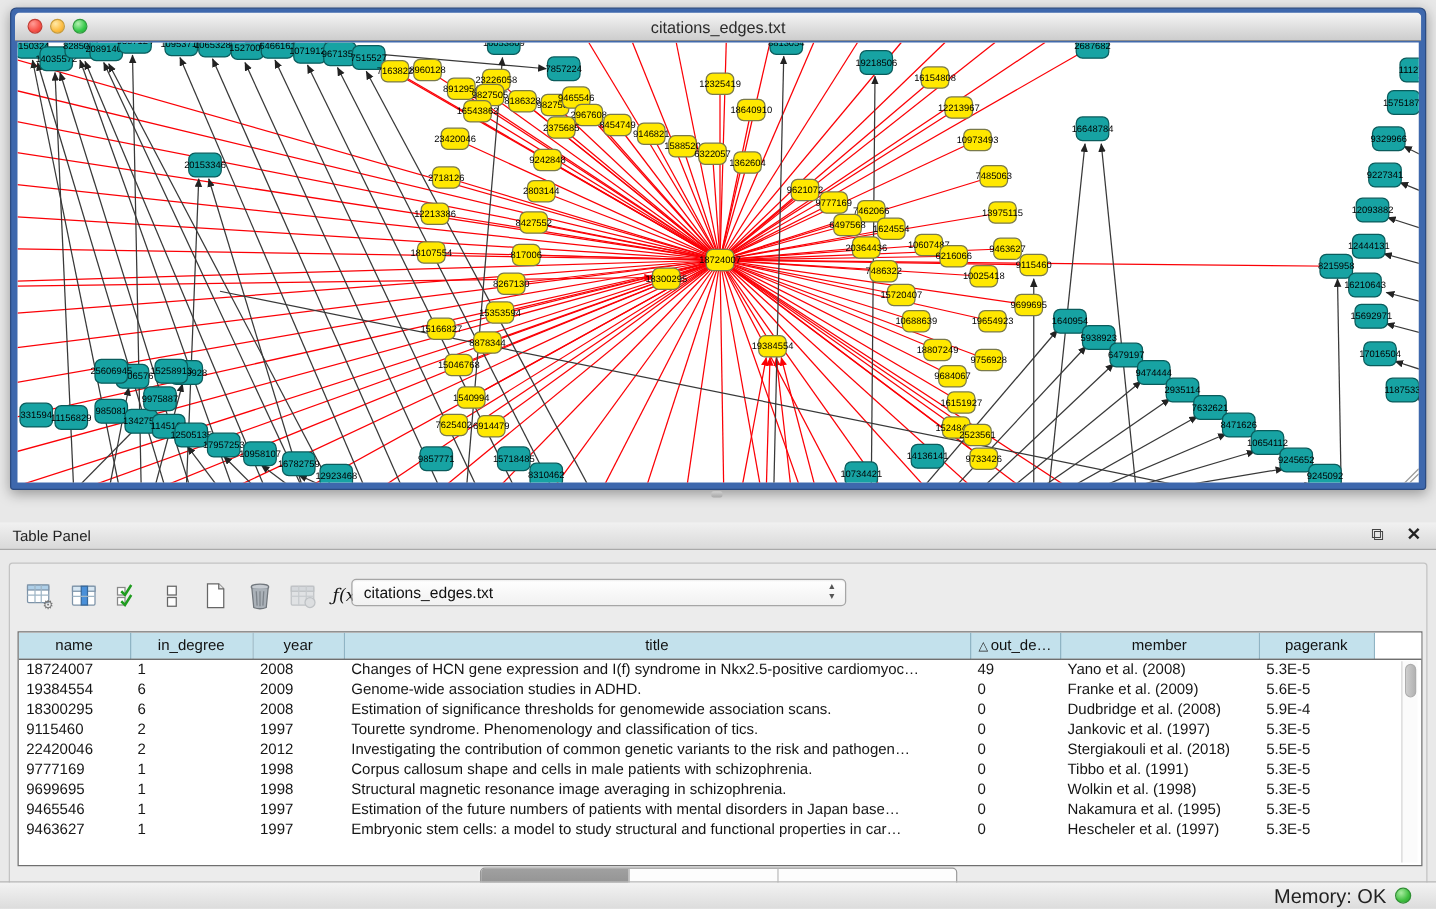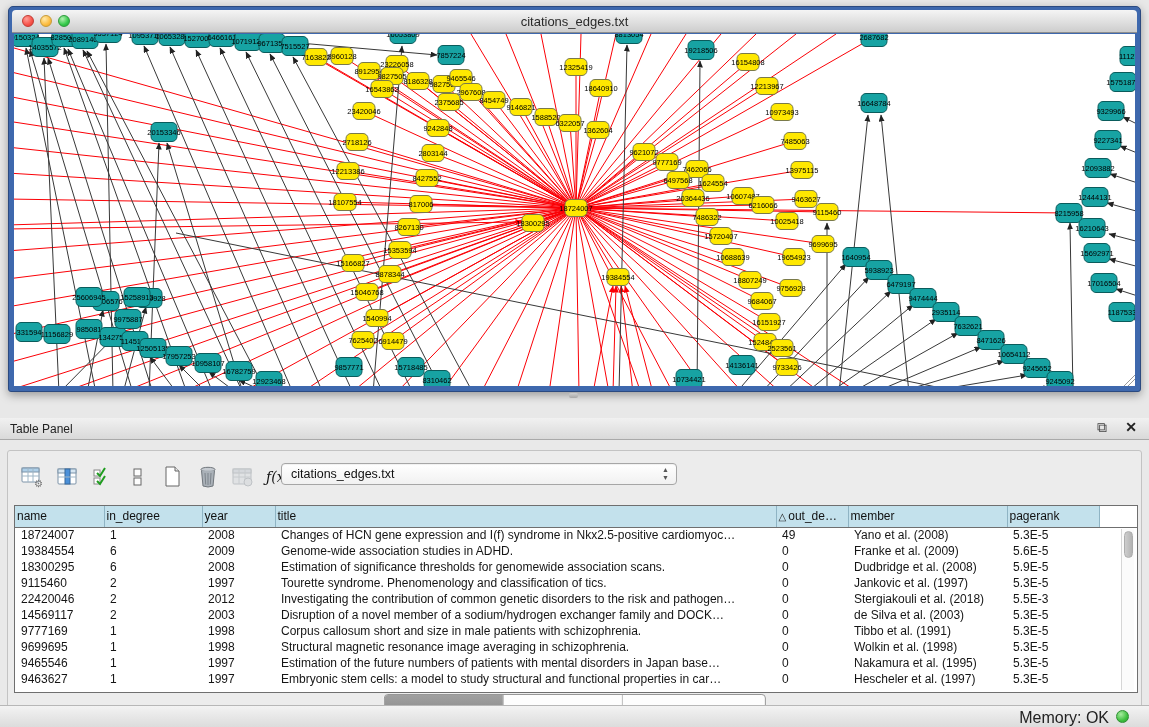--- a/index.html
+++ b/index.html
@@ -67,21 +67,21 @@
   }
   .combo-arrows { position:absolute; right:7px; top:2px; font-size:7px; color:#555; line-height:8px; text-align:center; }
 
   .grid-wrap {
     position:absolute; left:6px; top:54px; width:1124px; height:188px;
     background:#fff; border:1px solid #6f6f6f; overflow:hidden;
   }
   table.data { border-collapse:collapse; table-layout:fixed; width:1123px; font-size:12px; }
   table.data th {
     background:#c3e1ec; border-right:1px solid #8fb4c4; border-bottom:1px solid #6f6f6f;
-    height:21px; font-weight:normal; text-align:left; color:#111; padding:0 2px;
+    height:21px; font-weight:normal; text-align:center; color:#111; padding:0 2px;
     white-space:nowrap; overflow:hidden;
   }
   table.data th:last-child { background:#fff; border-right:none; }
   table.data td {
     height:16px; padding:0 4px 0 6px; white-space:nowrap; overflow:hidden;
     color:#151515; border:none;
   }
   .sort-tri { font-size:10px; color:#222; margin-right:2px; }
   .vscroll {
     position:absolute; right:3px; top:23px; bottom:2px; width:13px;
@@ -958,58 +958,48 @@
               <td>5.6E-5</td>
               <td></td>
             </tr>
             <tr>
               <td>18300295</td>
               <td>6</td>
               <td>2008</td>
               <td>Estimation of significance thresholds for genomewide association scans.</td>
               <td>0</td>
               <td>Dudbridge et al. (2008)</td>
-              <td>5.9E-5</td>
+              <td>5.9E-4</td>
               <td></td>
             </tr>
             <tr>
               <td>9115460</td>
               <td>2</td>
               <td>1997</td>
               <td>Tourette syndrome. Phenomenology and classification of tics.</td>
               <td>0</td>
               <td>Jankovic et al. (1997)</td>
               <td>5.3E-5</td>
               <td></td>
             </tr>
             <tr>
               <td>22420046</td>
               <td>2</td>
               <td>2012</td>
-              <td>Investigating the contribution of common genetic disorders to the risk and pathogen…</td>
+              <td>Investigating the contribution of common genetic variants to the risk and pathogen…</td>
               <td>0</td>
               <td>Stergiakouli et al. (2018)</td>
-              <td>5.5E-3</td>
-              <td></td>
-            </tr>
-            <tr>
-              <td>14569117</td>
-              <td>2</td>
-              <td>2003</td>
-              <td>Disruption of a novel member of a sodium/hydrogen exchanger family and DOCK…</td>
-              <td>0</td>
-              <td>de Silva et al. (2003)</td>
-              <td>5.3E-5</td>
+              <td>5.5E-5</td>
               <td></td>
             </tr>
             <tr>
               <td>9777169</td>
               <td>1</td>
               <td>1998</td>
-              <td>Corpus callosum short and size in male patients with schizophrenia.</td>
+              <td>Corpus callosum shape and cells in male patients with schizophrenia.</td>
               <td>0</td>
               <td>Tibbo et al. (1991)</td>
               <td>5.3E-5</td>
               <td></td>
             </tr>
             <tr>
               <td>9699695</td>
               <td>1</td>
               <td>1998</td>
               <td>Structural magnetic resonance image averaging in schizophrenia.</td>

